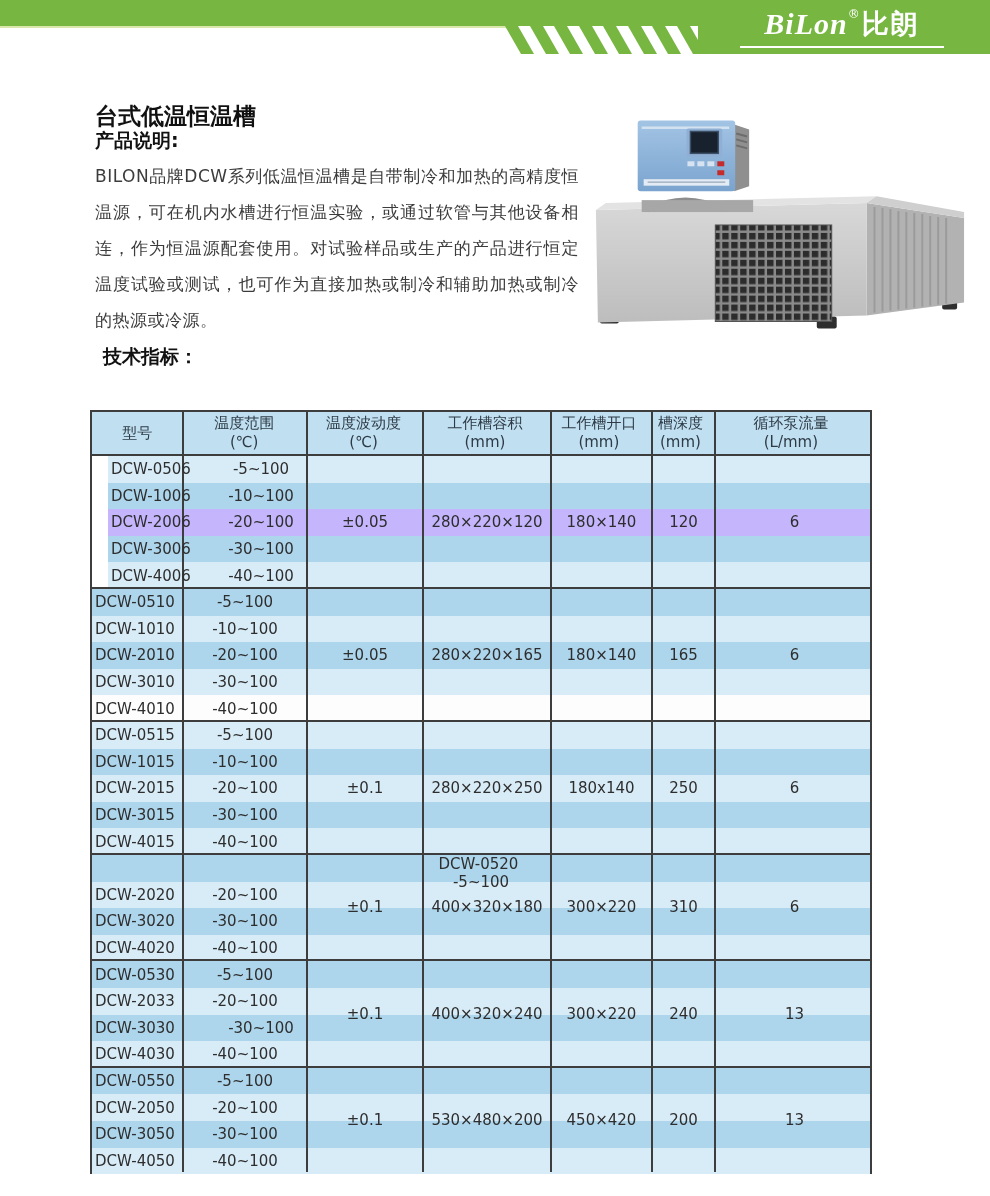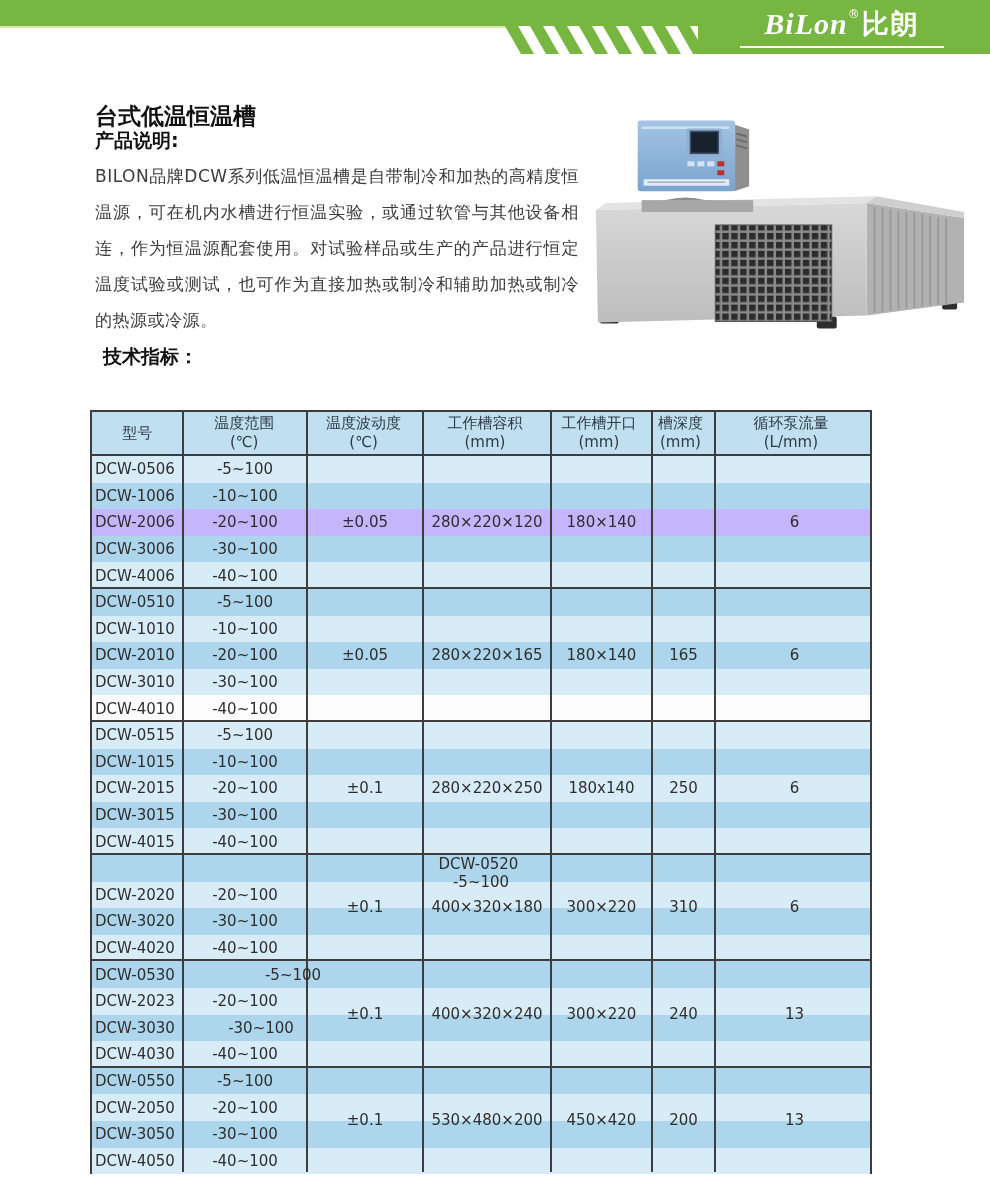--- a/index.html
+++ b/index.html
@@ -157,21 +157,21 @@
         </div>
         <div class="thcell" style="width: 63px;">
           <div>槽深度</div>
           <div>(mm)</div>
         </div>
         <div class="thcell" style="width: 159px;">
           <div>循环泵流量</div>
           <div>(L/mm)</div>
         </div>
       </div>
-      <div class="tgroup" style="height: 133px;">
+      <div class="tgroup" style="height: 133px; padding-left: 16px;">
         <div class="trow" style="height: 26.6px; background: rgb(216, 236, 248);">
           <div class="c1" style="width: 91px;">DCW-0506</div>
           <div class="c2" style="width: 124px;">-5~100</div>
         </div>
         <div class="trow" style="height: 26.6px; background: rgb(173, 213, 236);">
           <div class="c1" style="width: 91px;">DCW-1006</div>
           <div class="c2" style="width: 124px;">-10~100</div>
         </div>
         <div class="trow" style="height: 26.6px; background: #c4b5fd;">
           <div class="c1" style="width: 91px;">DCW-2006</div>
@@ -181,20 +181,21 @@
           <div class="c1" style="width: 91px;">DCW-3006</div>
           <div class="c2" style="width: 124px;">-30~100</div>
         </div>
         <div class="trow" style="height: 26.6px; background: rgb(216, 236, 248);">
           <div class="c1" style="width: 91px;">DCW-4006</div>
           <div class="c2" style="width: 124px;">-40~100</div>
         </div>
         <div class="mcell" style="left: 215px; width: 116px;">±0.05</div>
         <div class="mcell" style="left: 331px; width: 128px;">280×220×120</div>
         <div class="mcell" style="left: 459px; width: 101px;">180×140</div>
+        <div class="mcell" style="left: 560px; width: 63px;">120</div>
         <div class="mcell" style="left: 623px; width: 159px;">6</div>
       </div>
       <div class="tgroup" style="height: 133px;">
         <div class="trow" style="height: 26.6px; background: rgb(173, 213, 236);">
           <div class="c1" style="width: 91px;">DCW-0510</div>
           <div class="c2" style="width: 124px;">-5~100</div>
         </div>
         <div class="trow" style="height: 26.6px; background: rgb(216, 236, 248);">
           <div class="c1" style="width: 91px;">DCW-1010</div>
           <div class="c2" style="width: 124px;">-10~100</div>
@@ -261,26 +262,26 @@
           <div class="c1" style="width: 91px;">DCW-4020</div>
           <div class="c2" style="width: 124px;">-40~100</div>
         </div>
         <div class="mcell" style="left: 215px; width: 116px;">±0.1</div>
         <div class="mcell" style="left: 331px; width: 128px;">400×320×180</div>
         <div class="mcell" style="left: 459px; width: 101px;">300×220</div>
         <div class="mcell" style="left: 560px; width: 63px;">310</div>
         <div class="mcell" style="left: 623px; width: 159px;">6</div>
       </div>
       <div class="tgroup" style="height: 106.4px;">
-        <div class="trow" style="height: 26.6px; background: rgb(173, 213, 236); gap: 48px;">
+        <div class="trow" style="height: 26.6px; background: rgb(173, 213, 236);">
           <div class="c1" style="width: 91px;">DCW-0530</div>
           <div class="c2" style="width: 124px;">-5~100</div>
         </div>
         <div class="trow" style="height: 26.6px; background: rgb(216, 236, 248);">
-          <div class="c1" style="width: 91px;">DCW-2023</div>
+          <div class="c1" style="width: 91px;">DCW-2033</div>
           <div class="c2" style="width: 124px;">-20~100</div>
         </div>
         <div class="trow" style="height: 26.6px; background: rgb(173, 213, 236); gap: 16px;">
           <div class="c1" style="width: 91px;">DCW-3030</div>
           <div class="c2" style="width: 124px;">-30~100</div>
         </div>
         <div class="trow" style="height: 26.6px; background: rgb(216, 236, 248);">
           <div class="c1" style="width: 91px;">DCW-4030</div>
           <div class="c2" style="width: 124px;">-40~100</div>
         </div>

